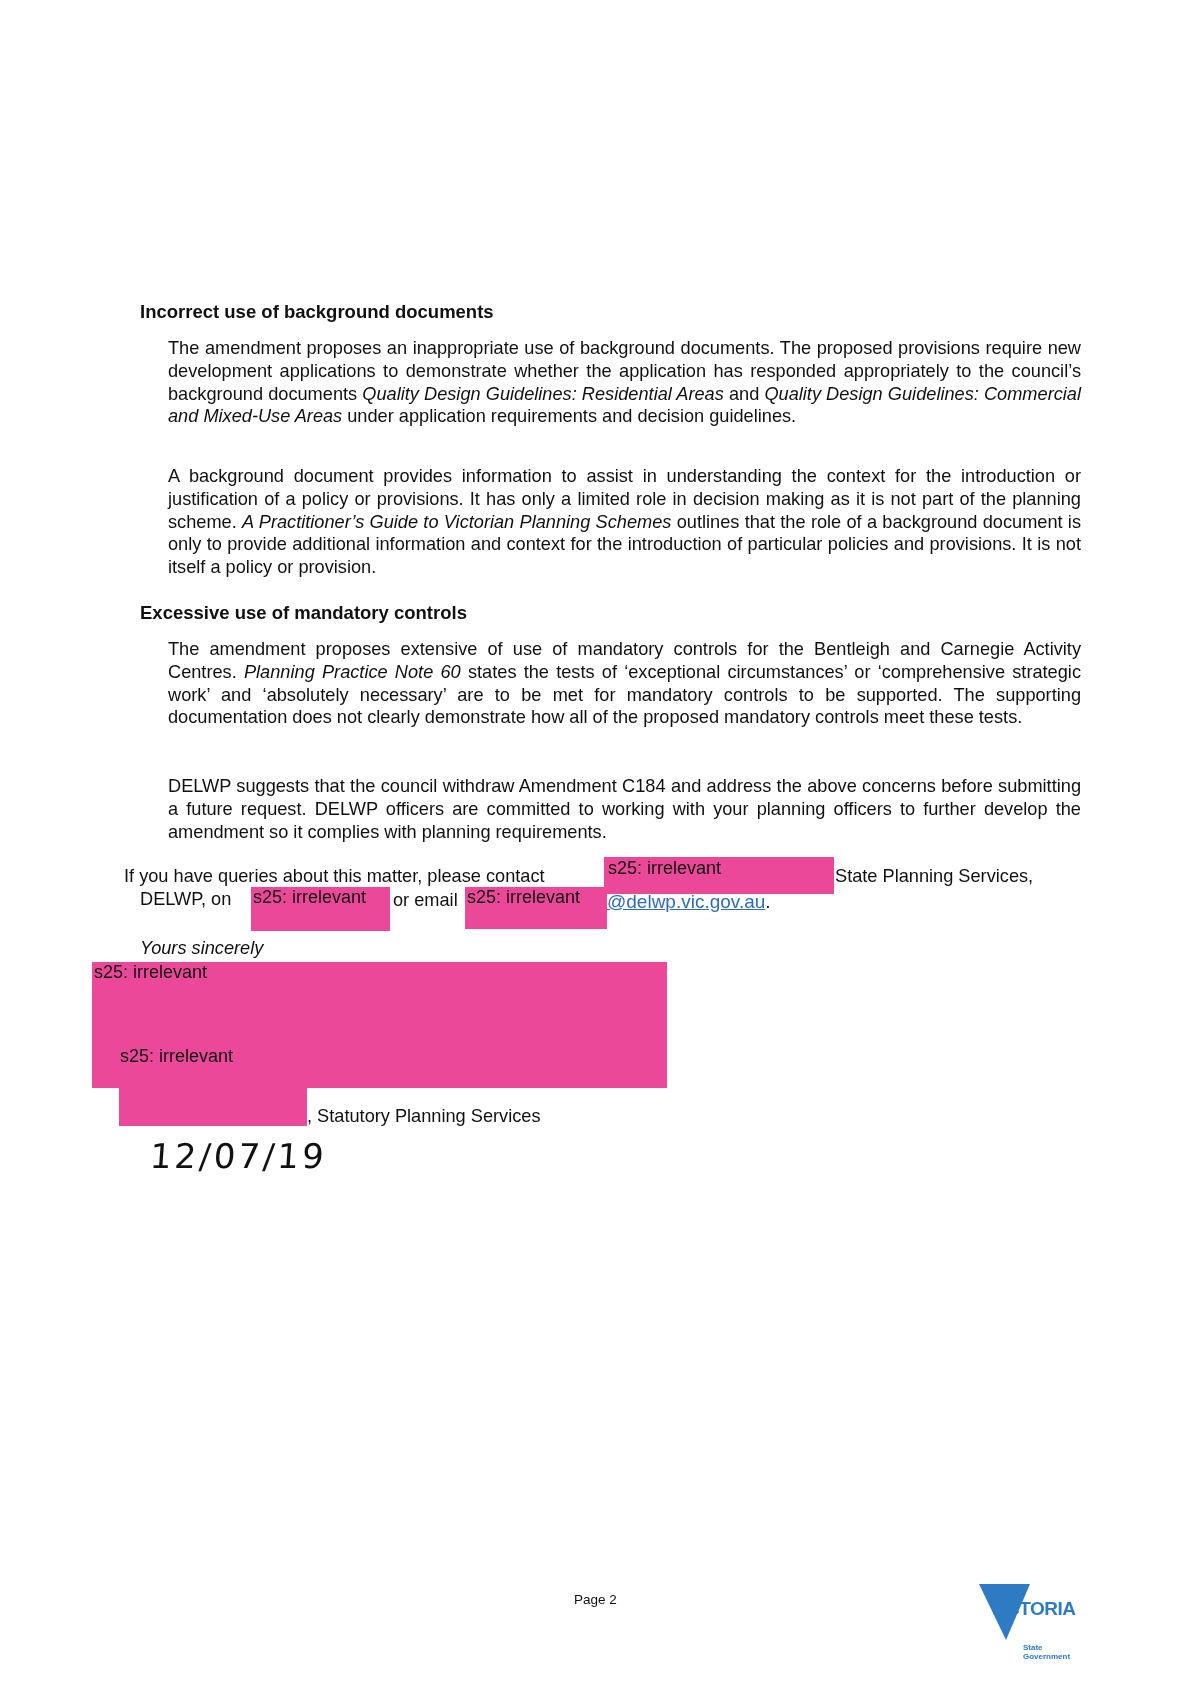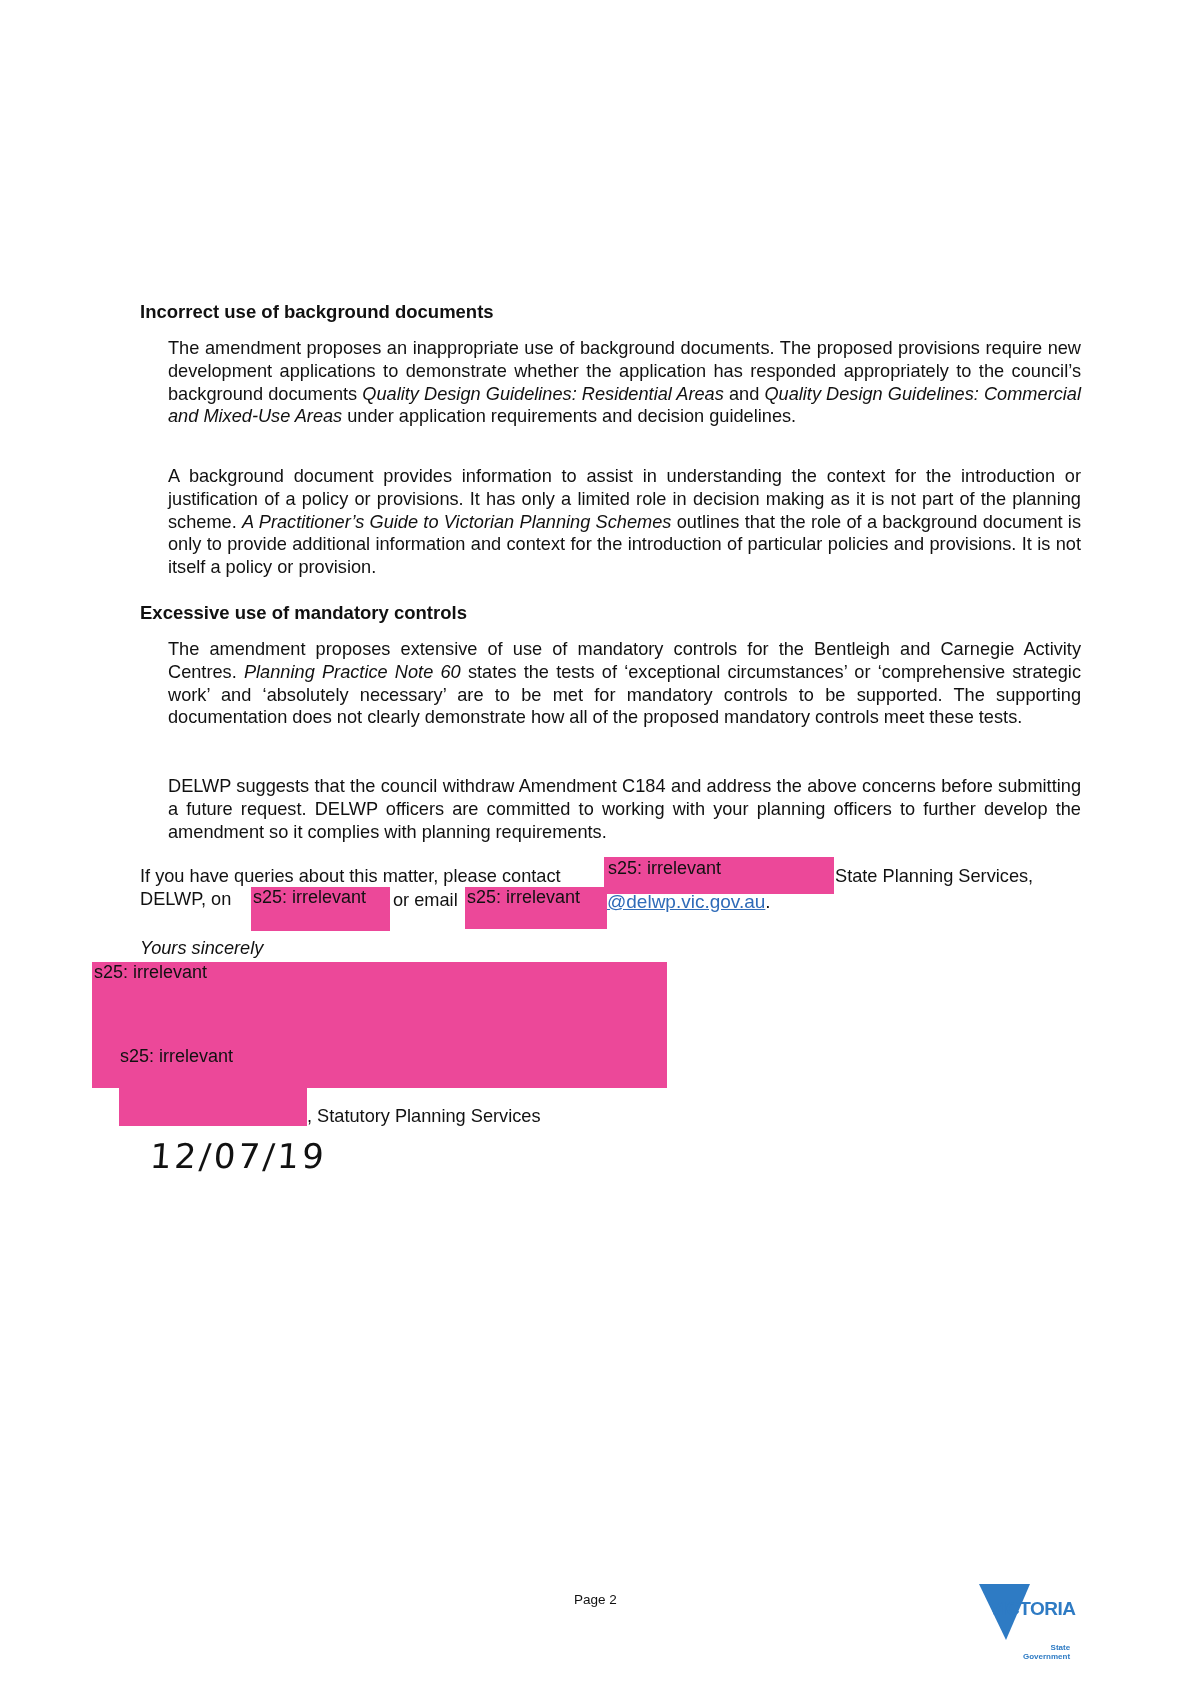--- a/index.html
+++ b/index.html
@@ -21,21 +21,21 @@
 
 <div class="abs heading" style="top:301px;">Incorrect use of background documents</div>
 <div class="abs body-text" style="top:337px;"><span>The amendment proposes an inappropriate use of background documents. The proposed provisions require new development applications to demonstrate whether the application has responded appropriately to the council’s background documents </span><span style="font-style: italic;">Quality Design Guidelines: Residential Areas</span><span> and </span><span style="font-style: italic;">Quality Design Guidelines: Commercial and Mixed-Use Areas</span><span> under application requirements and decision guidelines.</span></div>
 <div class="abs body-text" style="top:465px;"><span>A background document provides information to assist in understanding the context for the introduction or justification of a policy or provisions. It has only a limited role in decision making as it is not part of the planning scheme. </span><span style="font-style: italic;">A Practitioner’s Guide to Victorian Planning Schemes</span><span> outlines that the role of a background document is only to provide additional information and context for the introduction of particular policies and provisions. It is not itself a policy or provision.</span></div>
 
 <div class="abs heading" style="top:602px;">Excessive use of mandatory controls</div>
 <div class="abs body-text" style="top:638px;"><span>The amendment proposes extensive of use of mandatory controls for the Bentleigh and Carnegie Activity Centres. </span><span style="font-style: italic;">Planning Practice Note 60</span><span> states the tests of ‘exceptional circumstances’ or ‘comprehensive strategic work’ and ‘absolutely necessary’ are to be met for mandatory controls to be supported. The supporting documentation does not clearly demonstrate how all of the proposed mandatory controls meet these tests.</span></div>
 
 <div class="abs body-text" style="top:775px;">DELWP suggests that the council withdraw Amendment C184 and address the above concerns before submitting a future request. DELWP officers are committed to working with your planning officers to further develop the amendment so it complies with planning requirements.</div>
 
-<div class="abs" style="left:140px; top:866px; font-size:18.2px;text-align:center;">If you have queries about this matter, please contact</div>
+<div class="abs" style="left:124px; top:866px; font-size:18.2px;text-align:center;">If you have queries about this matter, please contact</div>
 <div class="redact" style="left:604px; top:857px; width:230px; height:37px; padding:1px 0 0 4px; box-sizing:border-box;"><span>s25: irrelevant</span></div>
 <div class="abs" style="left:835px; top:866px; font-size:18.2px;">State Planning Services,</div>
 
 <div class="abs" style="left:140px; top:889px; font-size:18.2px;">DELWP, on</div>
 <div class="redact" style="left:251px; top:887px; width:139px; height:44px; padding:0 0 0 2px; box-sizing:border-box;"><span>s25: irrelevant</span></div>
 <div class="abs" style="left:393px; top:890px; font-size:18.2px;">or email</div>
 <div class="redact" style="left:465px; top:887px; width:142px; height:42px; padding:0 0 0 2px; box-sizing:border-box;"><span>s25: irrelevant</span></div>
 <div class="abs" style="left:607px; top:891px; font-size:19px;"><span class="link">@delwp.vic.gov.au</span><span>.</span></div>
 
 <div class="abs" style="left:140px; top:938px; font-size:18.2px;font-style:italic;">Yours sincerely</div>
@@ -44,19 +44,19 @@
   <span class="abs" style="left:2px; top:0px;">s25: irrelevant</span>
   <span class="abs" style="left:28px; top:84px;">s25: irrelevant</span>
 </div>
 <div class="redact" style="left:119px; top:1088px; width:188px; height:38px;"></div>
 <div class="abs" style="left:307px; top:1106px; font-size:18.2px;">, Statutory Planning Services</div>
 
 <div class="abs hand" style="left:150px; top:1136px;">12/07/19</div>
 
 <div class="abs page-num" style="left:574px; top:1592px;">Page 2</div>
 
-<div class="abs" style="left:978px; top:1582px; width:110px; height:64px;text-align:right;">
+<div class="abs" style="left:978px; top:1582px; width:110px; height:64px;">
   <svg width="110" height="64" viewBox="0 0 110 64">
     <polygon points="1,2 52,2 28,58" fill="#2e7bc4"></polygon>
   </svg>
   <span class="abs" style="left:11px; top:16px; font-size:19px; font-weight:bold; color:#2e7bc4; letter-spacing:-0.5px;">VICTORIA</span>
   <span class="abs" style="left:45px; top:38px; font-size:8px; font-weight:bold; color:#2e7bc4; line-height:9px;margin-top:23px;"><span>State</span><br><span>Government</span></span>
 </div>
 
 </body></html>

